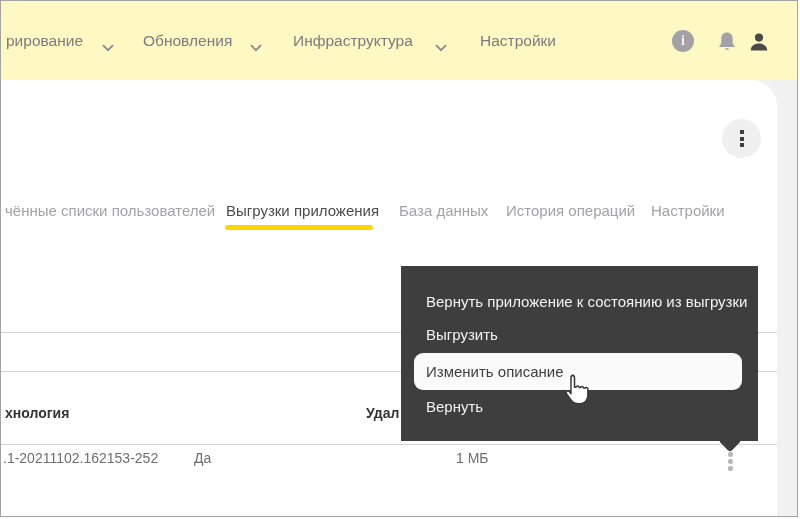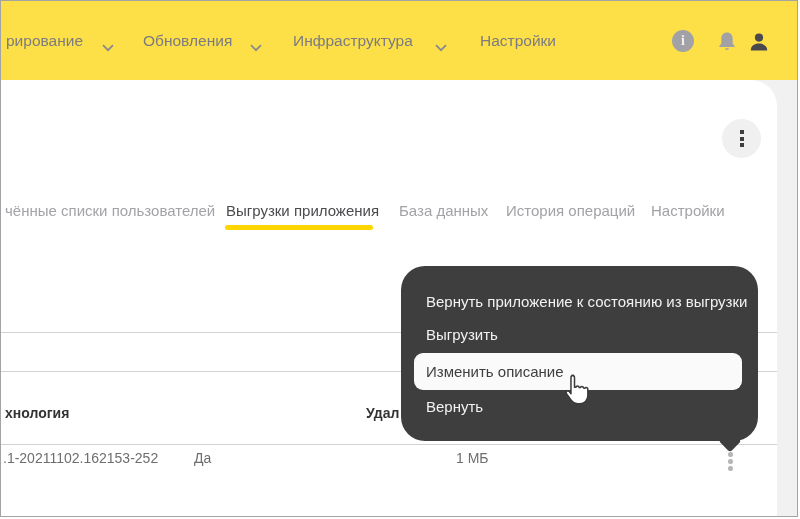--- a/index.html
+++ b/index.html
@@ -6,21 +6,21 @@
   body{
     width:800px;height:519px;position:relative;background:#ffffff;
     font-family:"Liberation Sans", sans-serif;
     -webkit-font-smoothing:antialiased;overflow:hidden;
   }
   .window{
     position:absolute;left:0;top:0;width:796px;height:515px;
     border:1px solid #a3a3a5;background:#f1f1f2;overflow:hidden;
   }
   
-  .topbar{position:absolute;left:0;top:0;right:0;height:79px;background:#fde047;}
+  .topbar{position:absolute;left:0;top:0;right:0;height:79px;background:#fef9c3;}
   .nav-item{position:absolute;top:31px;font-size:15.5px;color:#7b7b80;white-space:nowrap;cursor:default;}
   .chev{position:absolute;top:37px;}
   .icon-btn{position:absolute;top:29px;width:24px;height:24px;}
   .info-circle{width:22px;height:22px;border-radius:50%;background:#a2a2a6;color:#f1f1f2;
     font-size:14px;font-weight:bold;display:flex;align-items:center;justify-content:center;
     font-family:"Liberation Serif",serif;}
   
   .panel{position:absolute;left:0;top:79px;width:776px;bottom:0;background:#ffffff;
     border-top-right-radius:26px;}
   .kebab-btn{position:absolute;left:721px;top:39px;width:39px;height:39px;border-radius:50%;
@@ -32,21 +32,21 @@
   .tab-underline{position:absolute;left:224px;top:145px;width:148px;height:4.5px;border-radius:3px;background:#ffd500;}
   
   .divider{position:absolute;left:0;right:0;height:1px;background:#d2d2d3;}
   .d1{top:252px;} .d2{top:291px;} .d3{top:364px;}
   
   .th{position:absolute;top:325px;font-size:14px;font-weight:bold;color:#333335;white-space:nowrap;}
   .td{position:absolute;top:370px;font-size:14px;color:#6e6e71;white-space:nowrap;}
   .row-kebab{position:absolute;left:725px;top:370px;display:flex;flex-direction:column;gap:2.5px;cursor:pointer;padding:2px;}
   .row-kebab .dot{width:4.5px;height:4.5px;border-radius:50%;background:#b5b5b8;}
   
-  .menu{position:absolute;left:400px;top:265px;width:357px;height:175px;background:#3e3e3e;border-radius:24px;z-index:5;}
+  .menu{position:absolute;left:400px;top:265px;width:357px;height:175px;background:#3e3e3e;border-radius:0;z-index:5;}
   .menu-tail{position:absolute;left:721px;top:432px;width:16px;height:16px;background:#3e3e3e;
     transform:rotate(45deg);border-radius:3px;z-index:4;}
   .menu-item{position:absolute;left:25px;font-size:15px;color:#f2f2f2;white-space:nowrap;cursor:pointer;z-index:7;}
   .mi-0{top:27px;} .mi-1{top:60px;} .mi-2{top:97px;color:#3e3e3e;} .mi-3{top:132px;}
   .menu-highlight{position:absolute;left:13px;top:87px;width:328px;height:37px;border-radius:9px;background:#fafafa;z-index:6;}
   
   .cursor{position:absolute;left:560px;top:372px;z-index:9;}
 </style>
 </head>
 <body>

